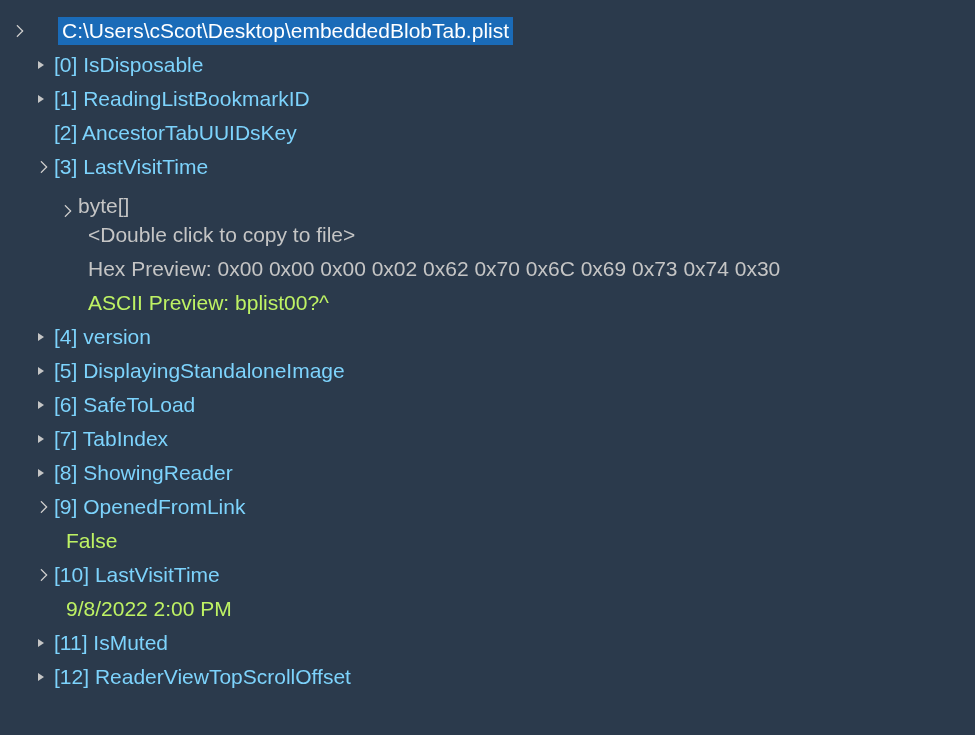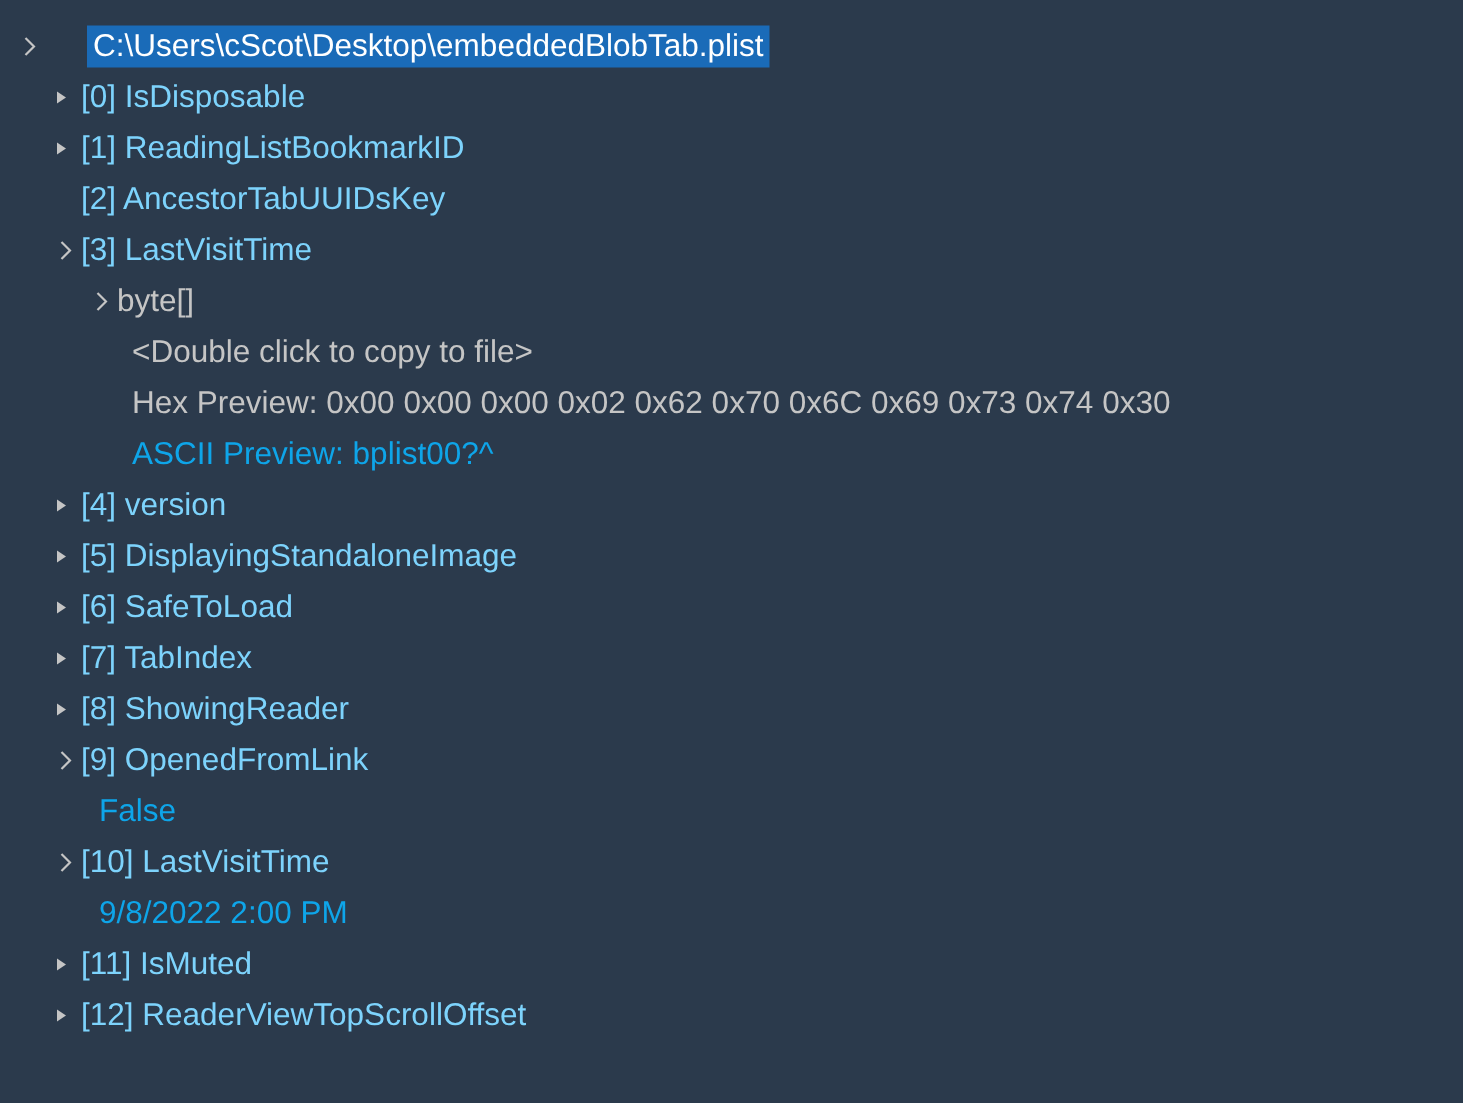--- a/index.html
+++ b/index.html
@@ -51,37 +51,38 @@
       transform: rotate(45deg);
     }
     .chevron.spacer {
       visibility: hidden;
     }
     .indent-1 {
       padding-left: 24px;
     }
     .indent-2 {
       padding-left: 48px;
+      align-items: flex-end;
     }
     .indent-3 {
       padding-left: 78px;
     }
     .indent-v {
       padding-left: 56px;
       text-align: right;
     }
     .path {
       color: #ffffff;
       margin-left: 28px;
     }
     .label-light {
       color: #c5c5c5;
     }
     .label-dark {
-      color: #0ea5e9;
+      color: #bef264;
     }
     .node-key {
       color: #7dd3fc;
     }
   </style>
 </head>
 <body>
 
 <div class="tree-root">
 

